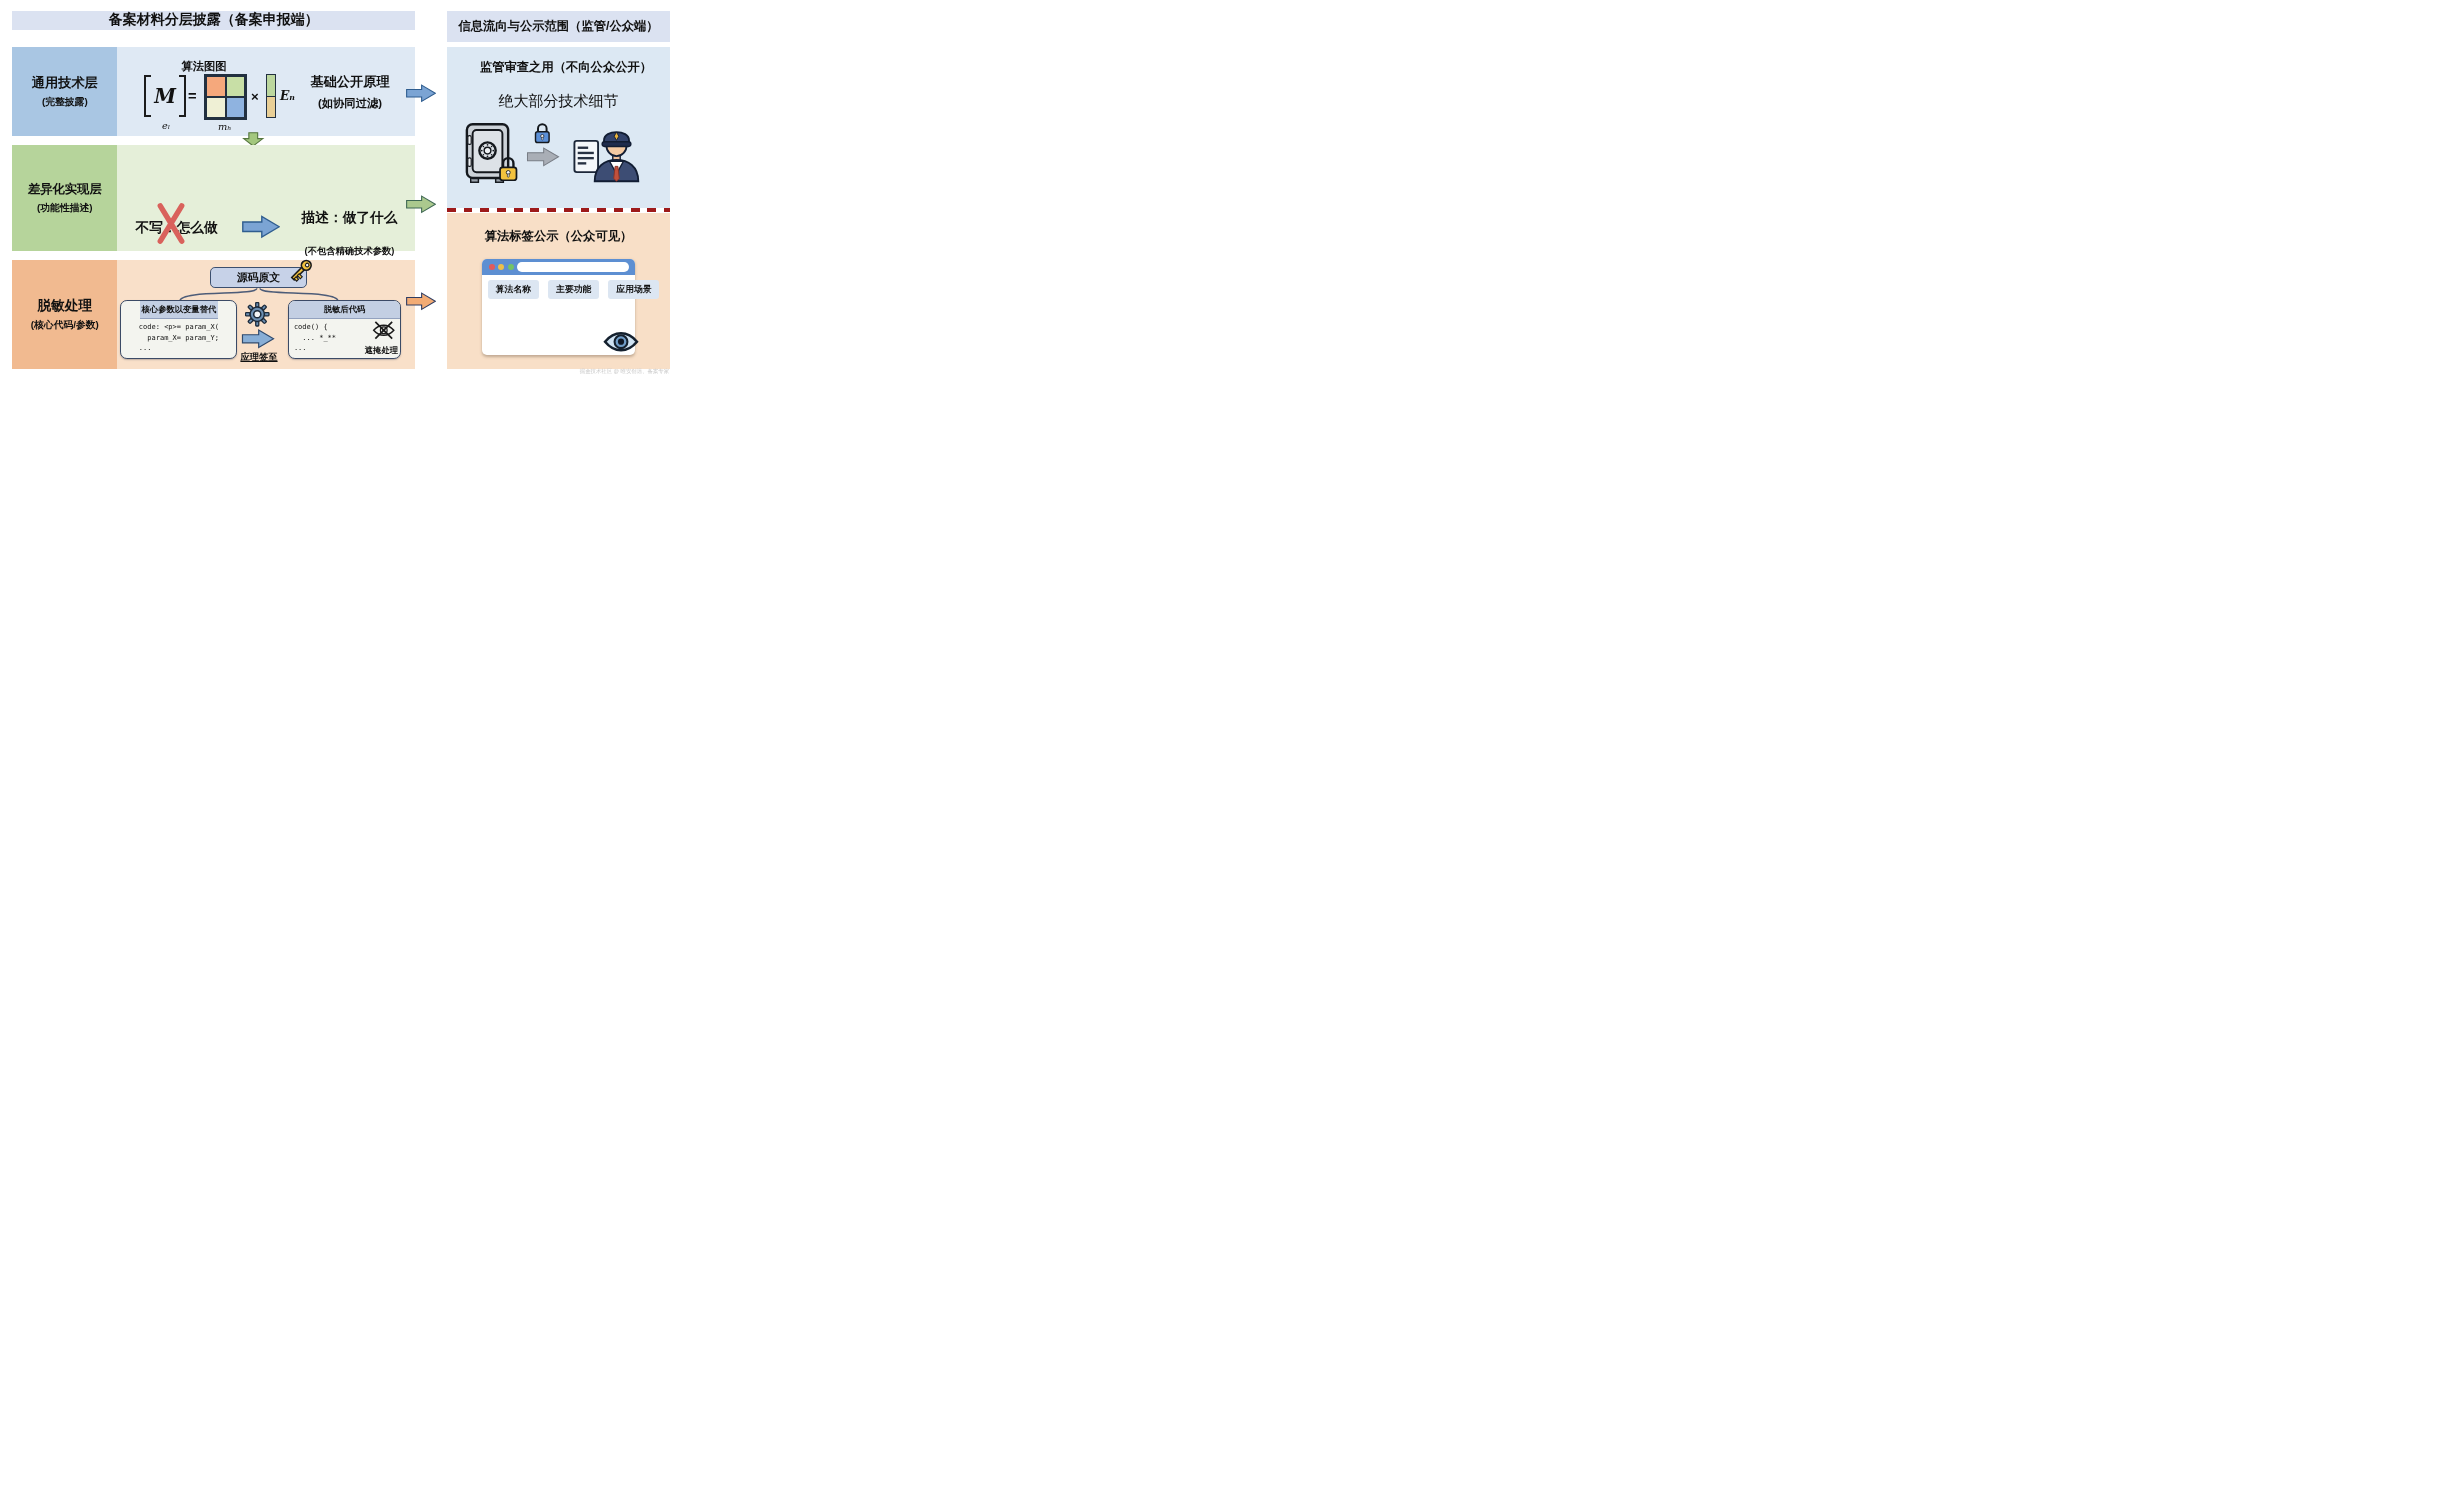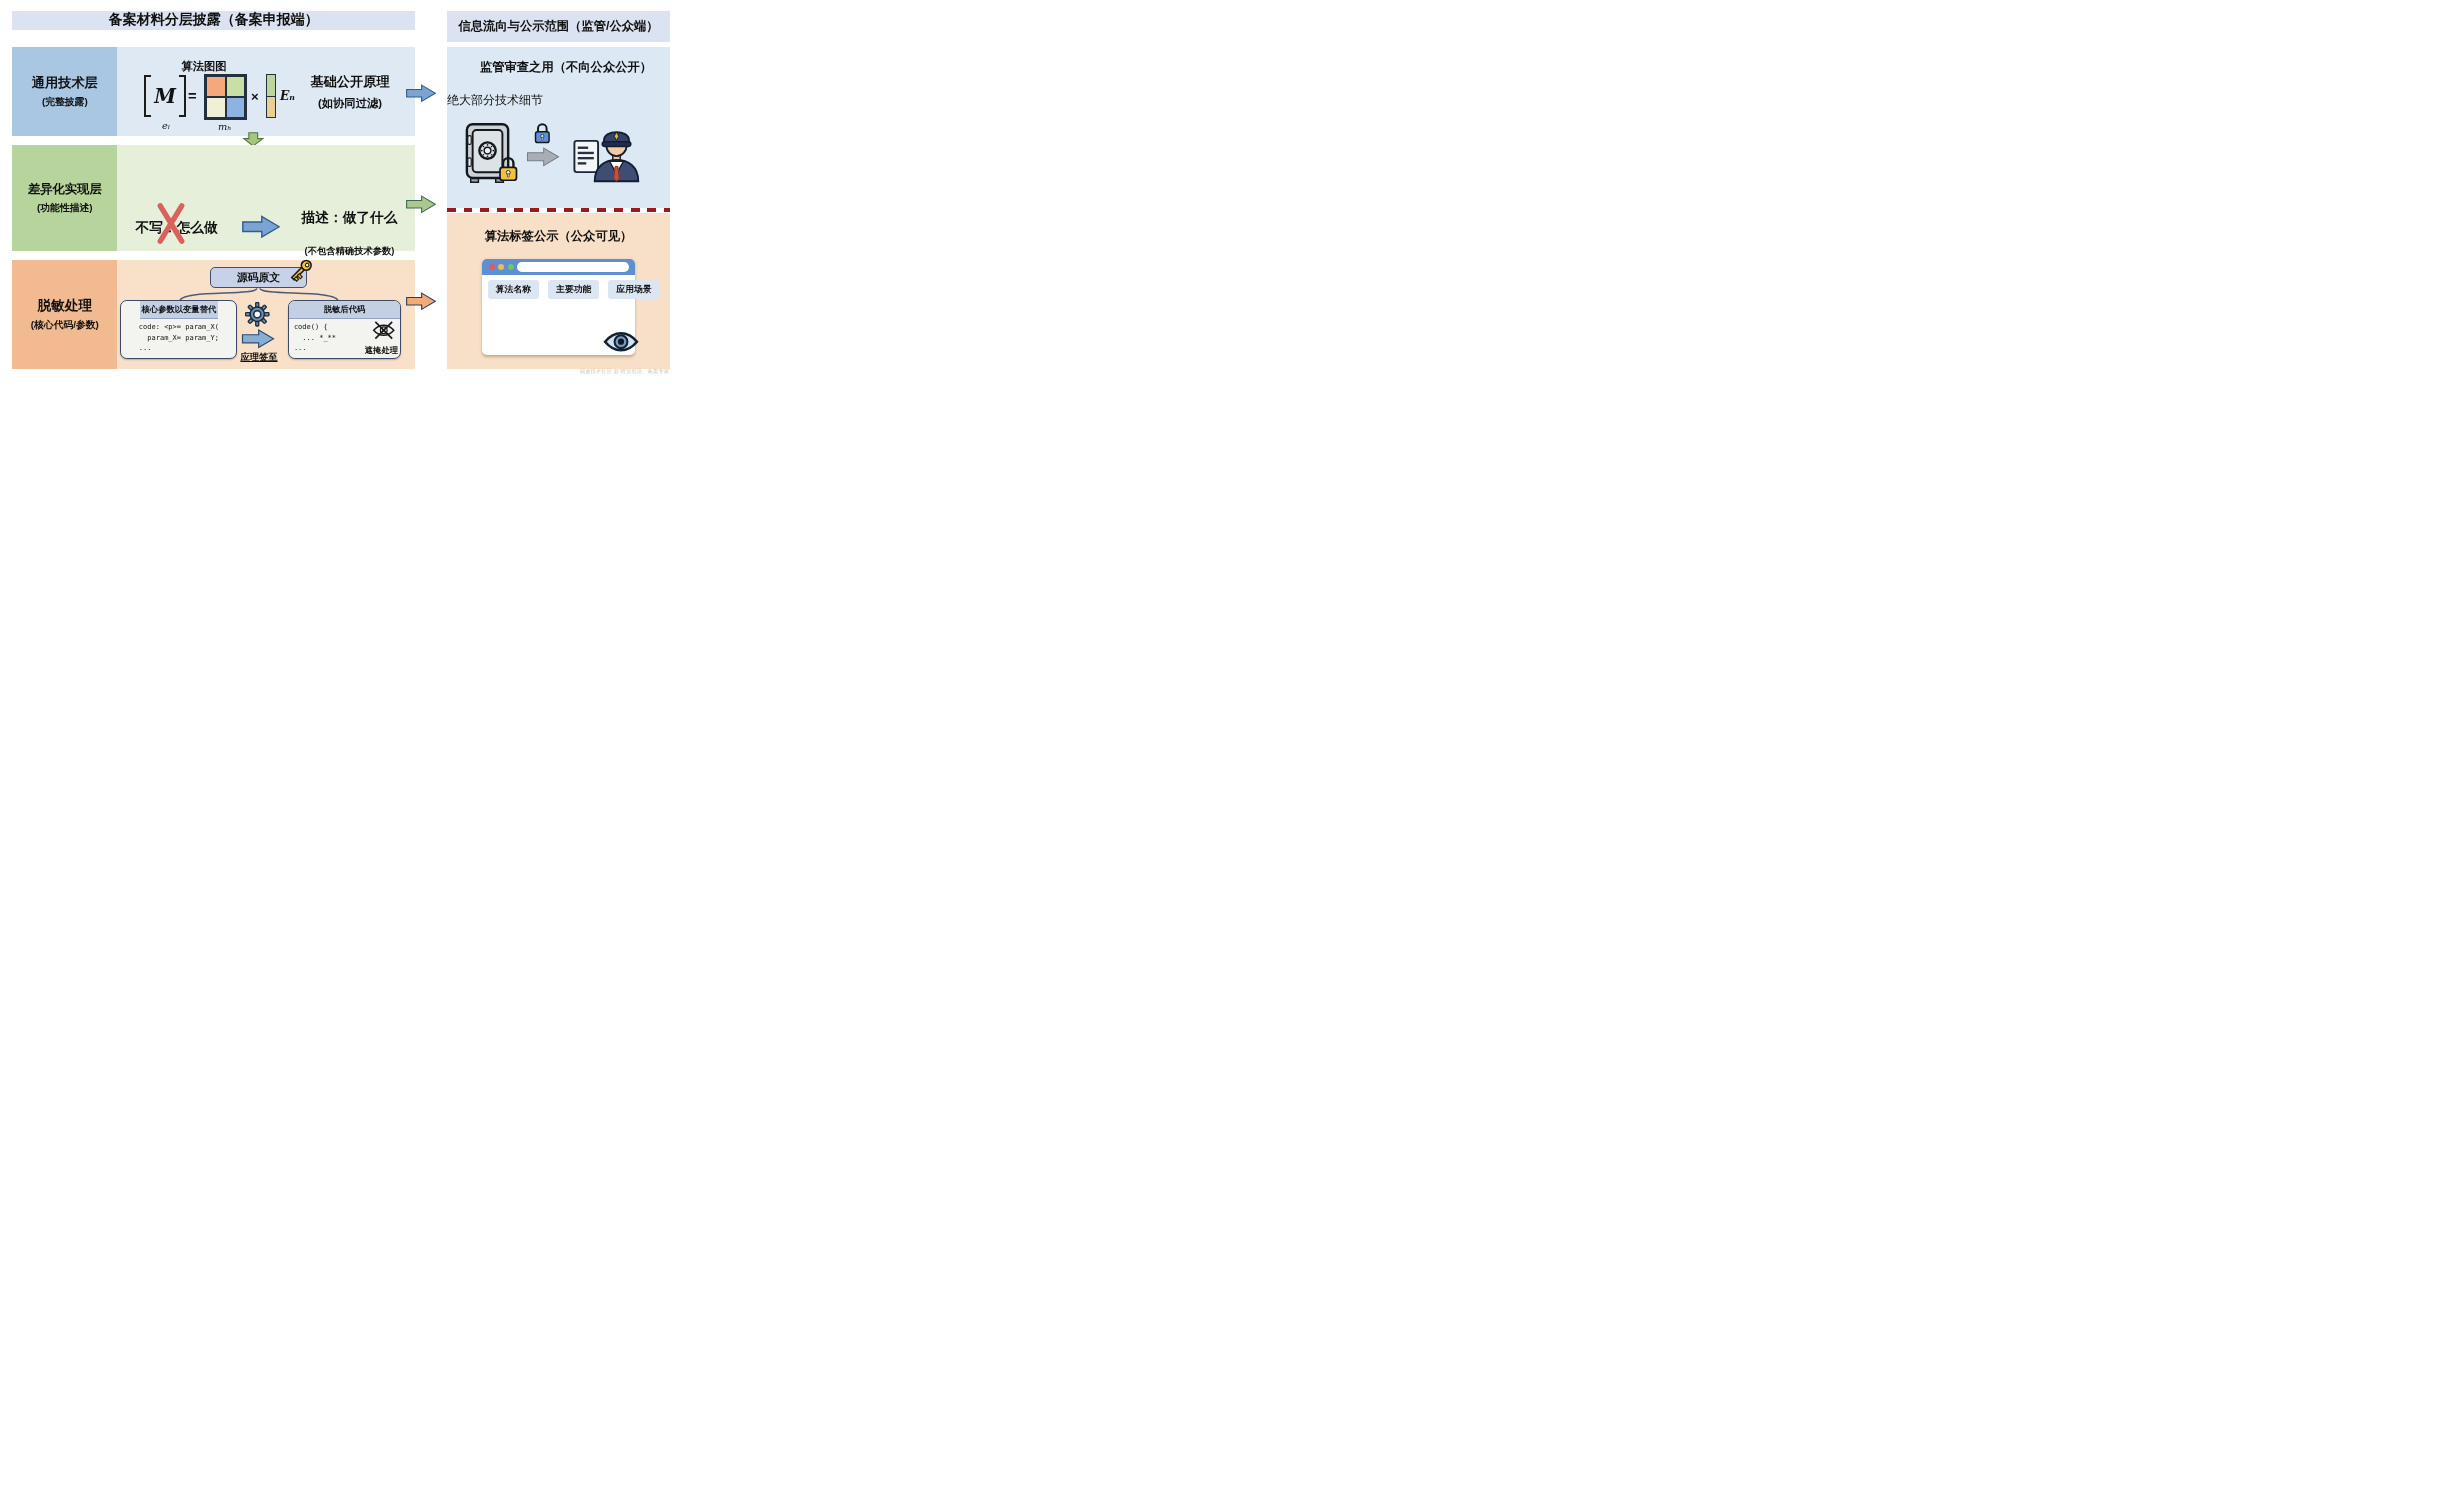--- a/index.html
+++ b/index.html
@@ -81,21 +81,21 @@
   
   .arrow-mid { width:30px; height:26.5px; }
   .arrow-mid.a1 { left:406px; top:80px; }
   .arrow-mid.a2 { left:406px; top:191px; }
   .arrow-mid.a3 { left:406px; top:288px; }
   .down-arrow { left:240px; top:132px; width:26.5px; height:14.7px; }
 
   
   .right-top { left:447px; top:47px; width:223px; height:161px; background:#dce8f3; }
   .rt-title { left:0; top:11.8px; width:190px; text-align:center; font-weight:bold; font-size:12.3px;margin-left:24px; }
-  .rt-sub { left:0; top:45px; width:223px; font-size:12px; font-weight:500; }
+  .rt-sub { left:0; top:45px; width:223px; text-align:center; font-size:15px; font-weight:500; }
   .divider-red { left:447px; top:208px; width:223px; height:4.4px;
     background:repeating-linear-gradient(to right,#9e1a1a 0 8.8px, rgba(0,0,0,0) 8.8px, rgba(0,0,0,0) 16.7px); }
   .right-bottom { left:447px; top:213px; width:223px; height:156px; background:#f8dfc7; }
   .rb-title { left:0; top:14.7px; width:223px; text-align:center; font-weight:bold; font-size:12.3px; }
   .browser { left:35px; top:46px; width:153px; height:96px; background:#ffffff; border-radius:4.9px; box-shadow:0 1.5px 2.9px rgba(90,70,50,.35); }
   .browser-bar { position:absolute; left:0; top:0; width:100%; height:16px; background:#5d8fd2; border-radius:4.9px 4.9px 0 0; }
   .dot { position:absolute; top:4.9px; width:6.4px; height:6.4px; border-radius:50%; }
   .dot.r { left:6.9px; background:#e15b5b; } .dot.y { left:16px; background:#ecc04b; } .dot.g { left:25.5px; background:#74c365; }
   .urlbar { position:absolute; left:35px; right:5.9px; top:3.4px; height:9.3px; background:#ffffff; border-radius:4.9px; }
   .browser-body { position:absolute; left:0; top:16px; width:100%; bottom:0; padding:4.9px 5.9px; display:flex; flex-direction:row; gap:4.4px; }

